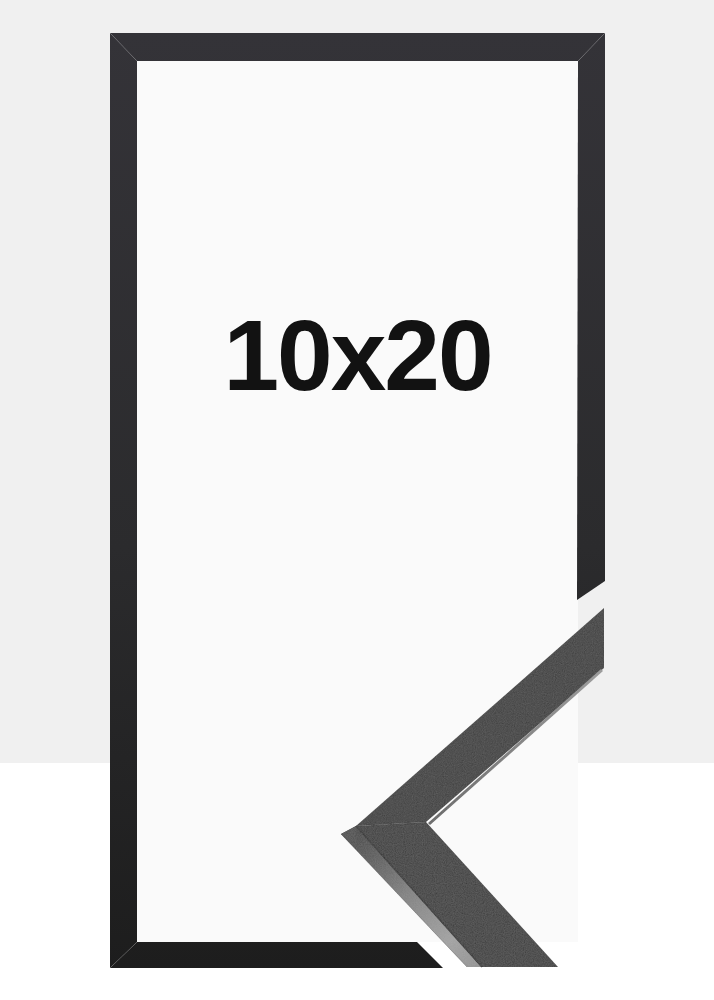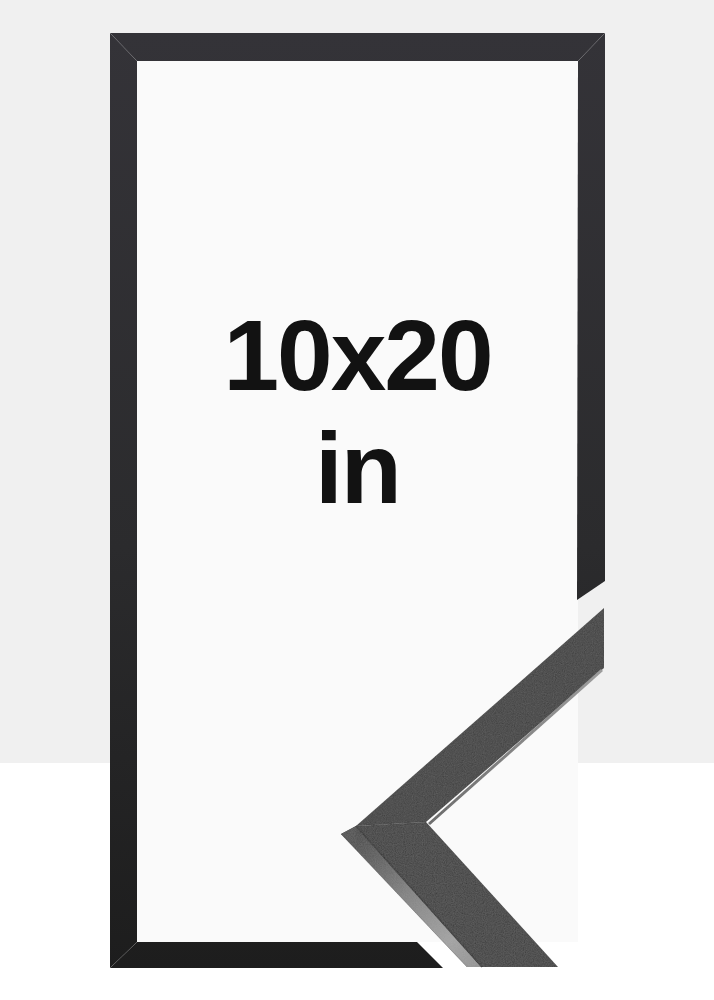--- a/index.html
+++ b/index.html
@@ -94,16 +94,15 @@
       <line x1="356" y1="826" x2="482" y2="967" stroke="#1c1c1c" stroke-width="1.5"></line>
 
       <line x1="341" y1="834" x2="467" y2="967" stroke="#000000" stroke-opacity="0.3" stroke-width="1"></line>
 
       <line x1="356" y1="826" x2="426" y2="822" stroke="#000000" stroke-opacity="0.28" stroke-width="1"></line>
     </g>
   </svg>
 
   <div class="size-label-block">
     <div>10x20</div>
-    <div>in</div>
   </div>
 
 </div>
 
 </body></html>

